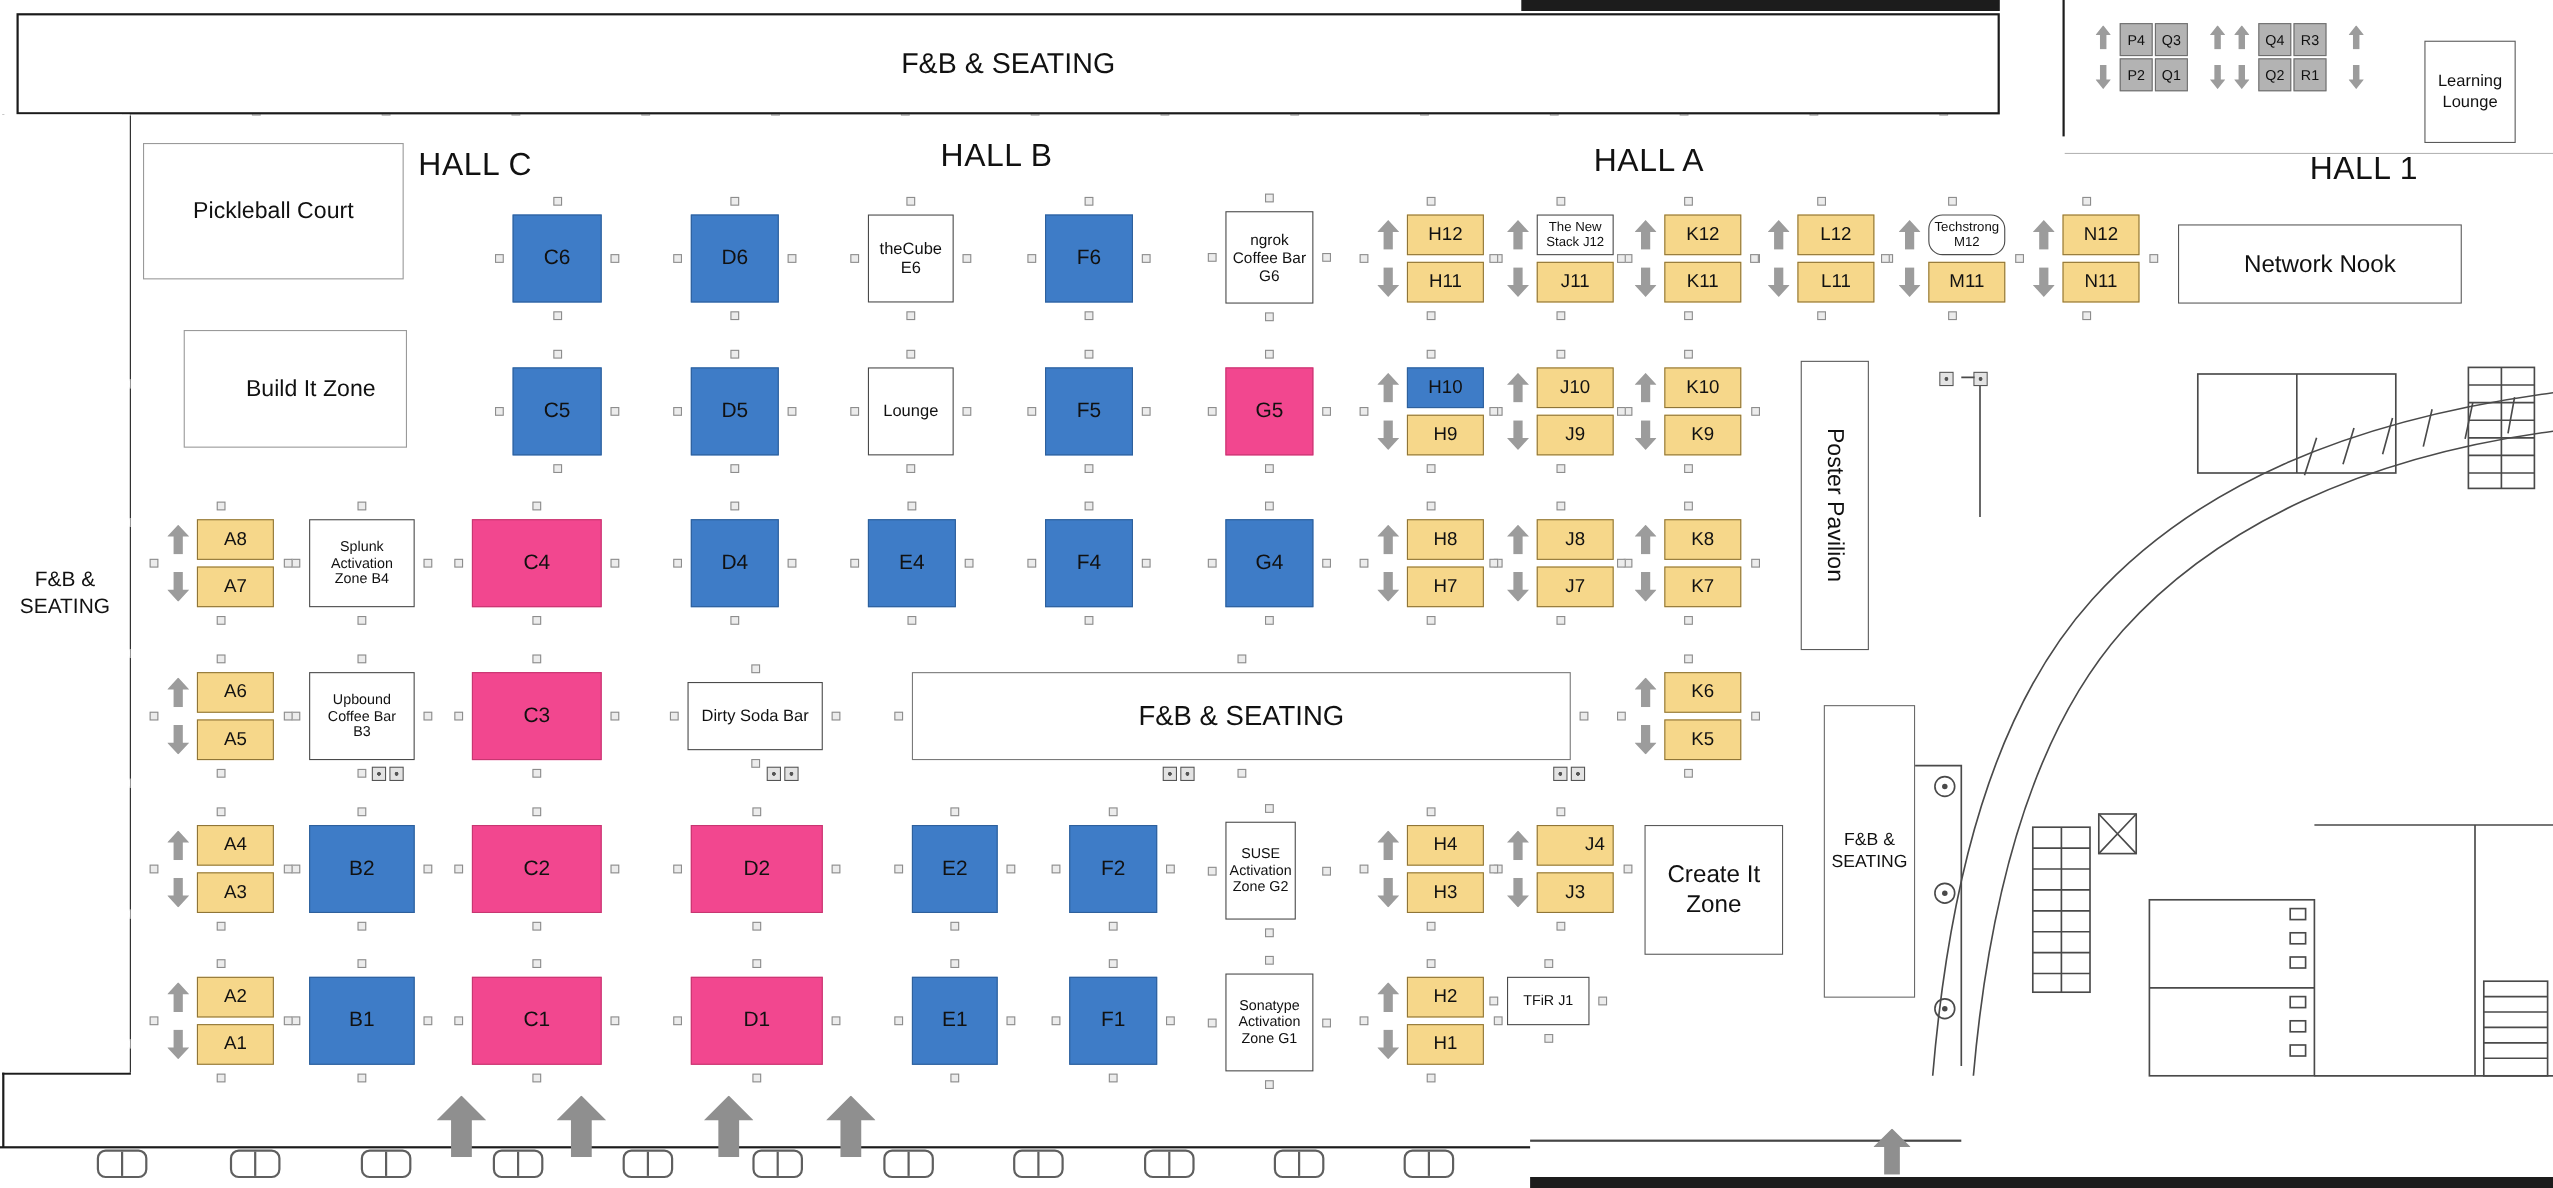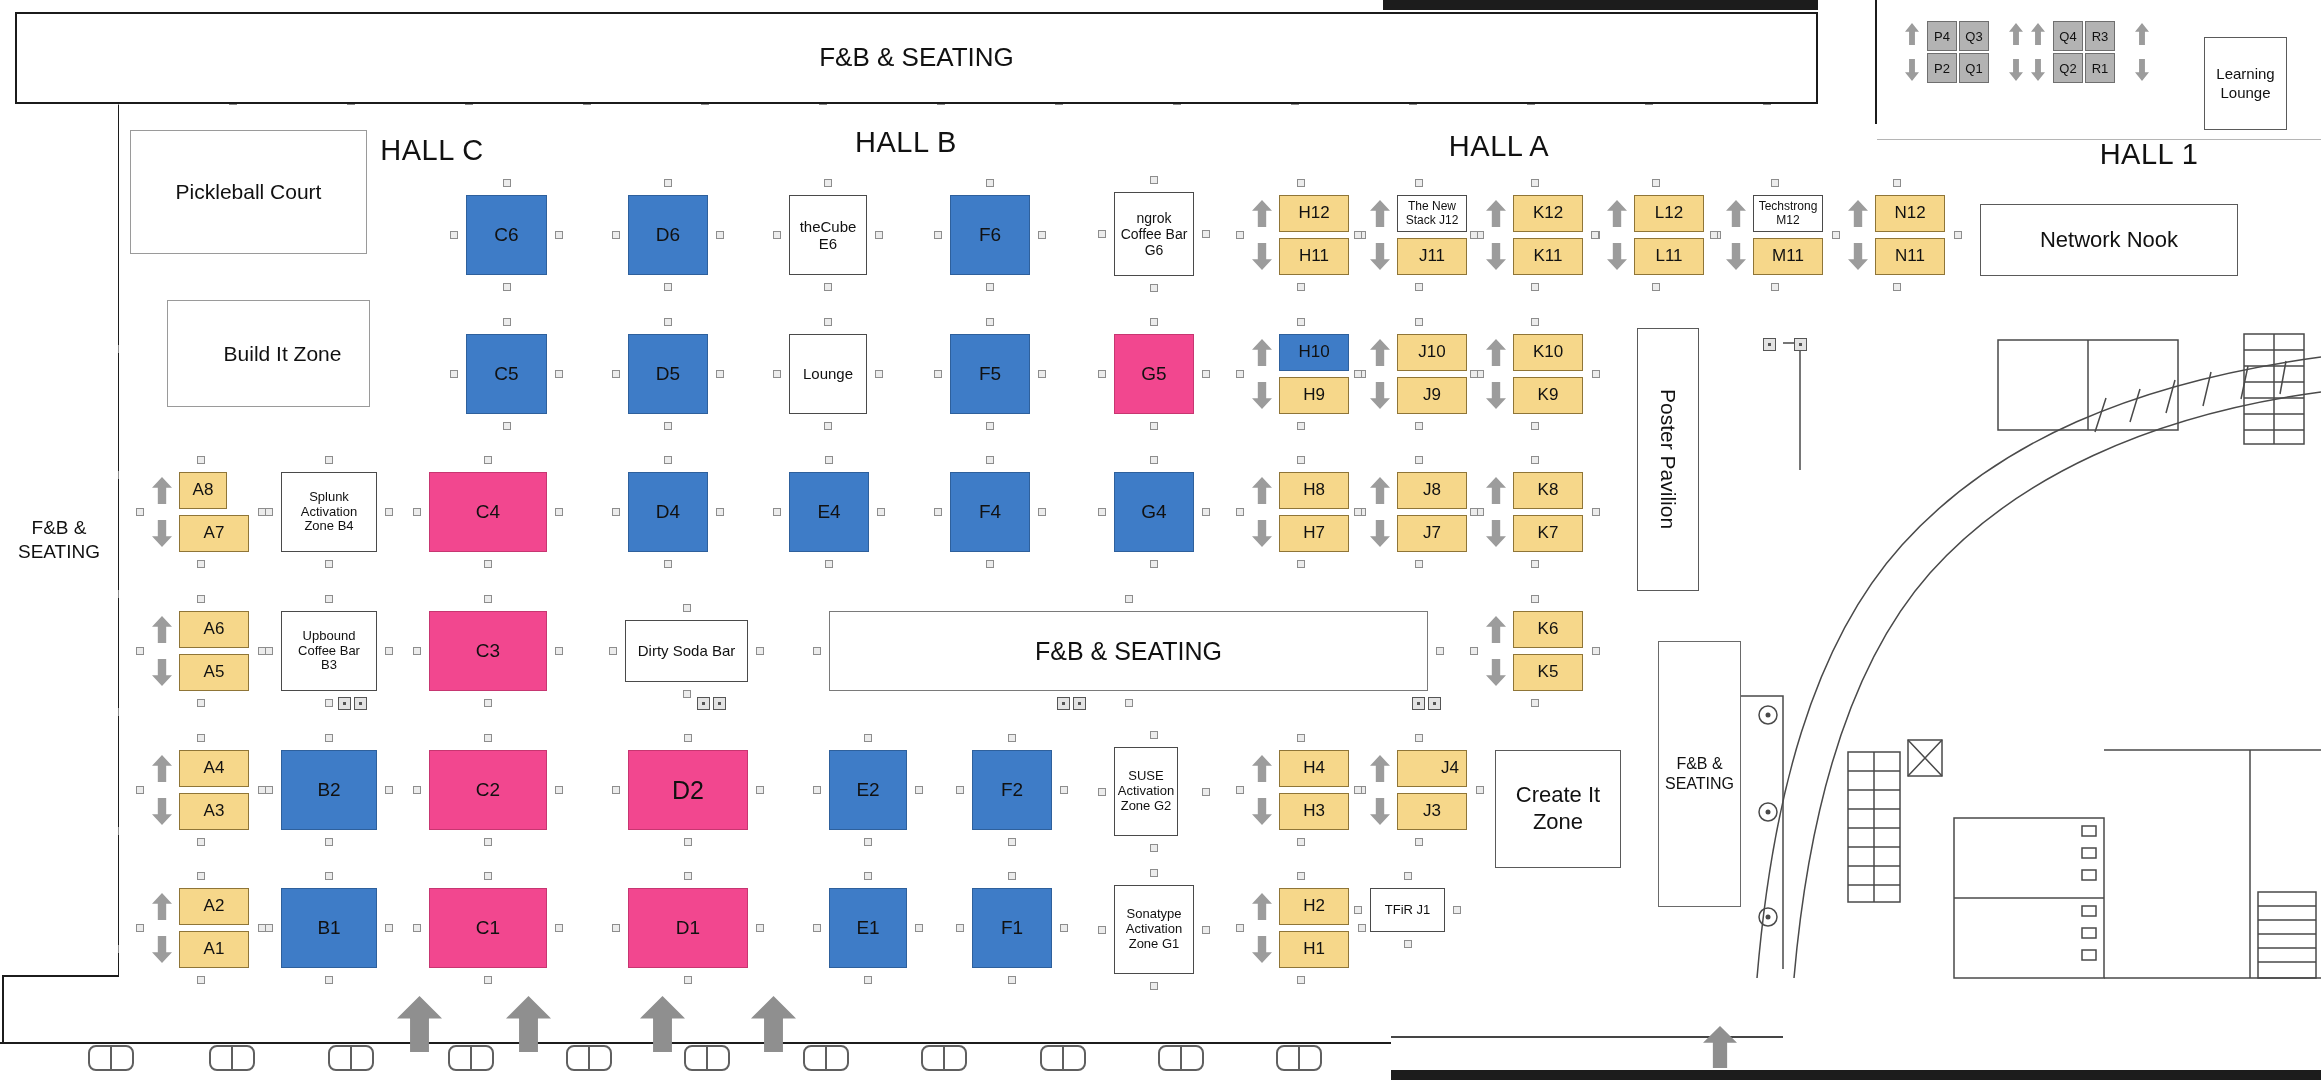--- a/index.html
+++ b/index.html
@@ -429,21 +429,21 @@
     </div>
     <div class="abs center booth-pink" style="left: 429px; top: 611px; width: 118px; height: 80px; font-size: 19px;">
       <div>C3</div>
     </div>
     <div class="abs center booth-blue" style="left: 281px; top: 750px; width: 96px; height: 80px; font-size: 19px;">
       <div>B2</div>
     </div>
     <div class="abs center booth-pink" style="left: 429px; top: 750px; width: 118px; height: 80px; font-size: 19px;">
       <div>C2</div>
     </div>
-    <div class="abs center booth-pink" style="left: 628px; top: 750px; width: 120px; height: 80px; font-size: 25px;">
+    <div class="abs center booth-pink" style="left: 628px; top: 750px; width: 120px; height: 80px; font-size: 19px;">
       <div>D2</div>
     </div>
     <div class="abs center booth-blue" style="left: 829px; top: 750px; width: 78px; height: 80px; font-size: 19px;">
       <div>E2</div>
     </div>
     <div class="abs center booth-blue" style="left: 972px; top: 750px; width: 80px; height: 80px; font-size: 19px;">
       <div>F2</div>
     </div>
     <div class="abs center booth-blue" style="left: 281px; top: 888px; width: 96px; height: 80px; font-size: 19px;">
       <div>B1</div>
@@ -496,21 +496,21 @@
       <div class="abs center cell booth-yellow" style="left: 27px; top: 0px; width: 70px; height: 37px;">
         <div>L12</div>
       </div>
       <div class="abs arrow down" style="left: 0px; top: 48px; width: 20px; height: 27px;"></div>
       <div class="abs center cell booth-yellow" style="left: 27px; top: 43px; width: 70px; height: 37px;">
         <div>L11</div>
       </div>
     </div>
     <div class="abs" style="left: 1726px; top: 195px; width: 98px; height: 80px;">
       <div class="abs arrow" style="left: 0px; top: 5px; width: 20px; height: 27px;"></div>
-      <div class="abs center cell booth-white small" style="left: 27px; top: 0px; width: 70px; height: 37px;">
+      <div class="abs center cell booth-white small" style="left: 27px; top: 0px; width: 70px; height: 37px; border-radius: 13px;">
         <div>Techstrong</div>
         <div>M12</div>
       </div>
       <div class="abs arrow down" style="left: 0px; top: 48px; width: 20px; height: 27px;"></div>
       <div class="abs center cell booth-yellow" style="left: 27px; top: 43px; width: 70px; height: 37px;">
         <div>M11</div>
       </div>
     </div>
     <div class="abs" style="left: 1848px; top: 195px; width: 98px; height: 80px;">
       <div class="abs arrow" style="left: 0px; top: 5px; width: 20px; height: 27px;"></div>
@@ -547,21 +547,21 @@
       <div class="abs center cell booth-yellow" style="left: 27px; top: 0px; width: 70px; height: 37px;">
         <div>K10</div>
       </div>
       <div class="abs arrow down" style="left: 0px; top: 48px; width: 20px; height: 27px;"></div>
       <div class="abs center cell booth-yellow" style="left: 27px; top: 43px; width: 70px; height: 37px;">
         <div>K9</div>
       </div>
     </div>
     <div class="abs" style="left: 152px; top: 472px; width: 98px; height: 80px;">
       <div class="abs arrow" style="left: 0px; top: 5px; width: 20px; height: 27px;"></div>
-      <div class="abs center cell booth-yellow" style="left: 27px; top: 0px; width: 48px; height: 37px; text-align: center;">
+      <div class="abs center cell booth-yellow" style="left: 27px; top: 0px; width: 70px; height: 37px; text-align: center;">
         <div>A8</div>
       </div>
       <div class="abs arrow down" style="left: 0px; top: 48px; width: 20px; height: 27px;"></div>
       <div class="abs center cell booth-yellow" style="left: 27px; top: 43px; width: 70px; height: 37px;">
         <div>A7</div>
       </div>
     </div>
     <div class="abs" style="left: 1252px; top: 472px; width: 98px; height: 80px;">
       <div class="abs arrow" style="left: 0px; top: 5px; width: 20px; height: 27px;"></div>
       <div class="abs center cell booth-yellow" style="left: 27px; top: 0px; width: 70px; height: 37px;">

